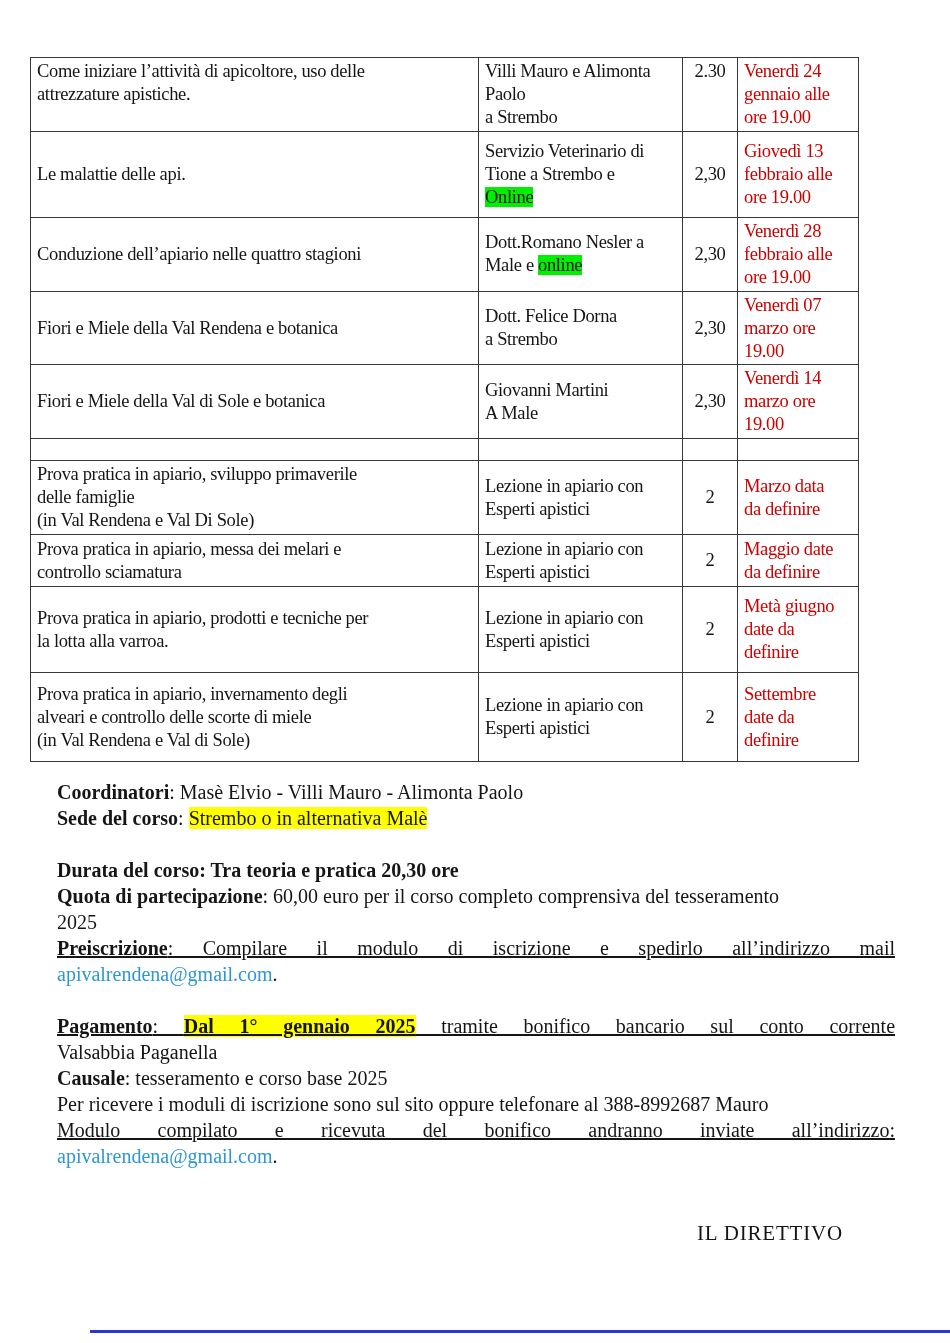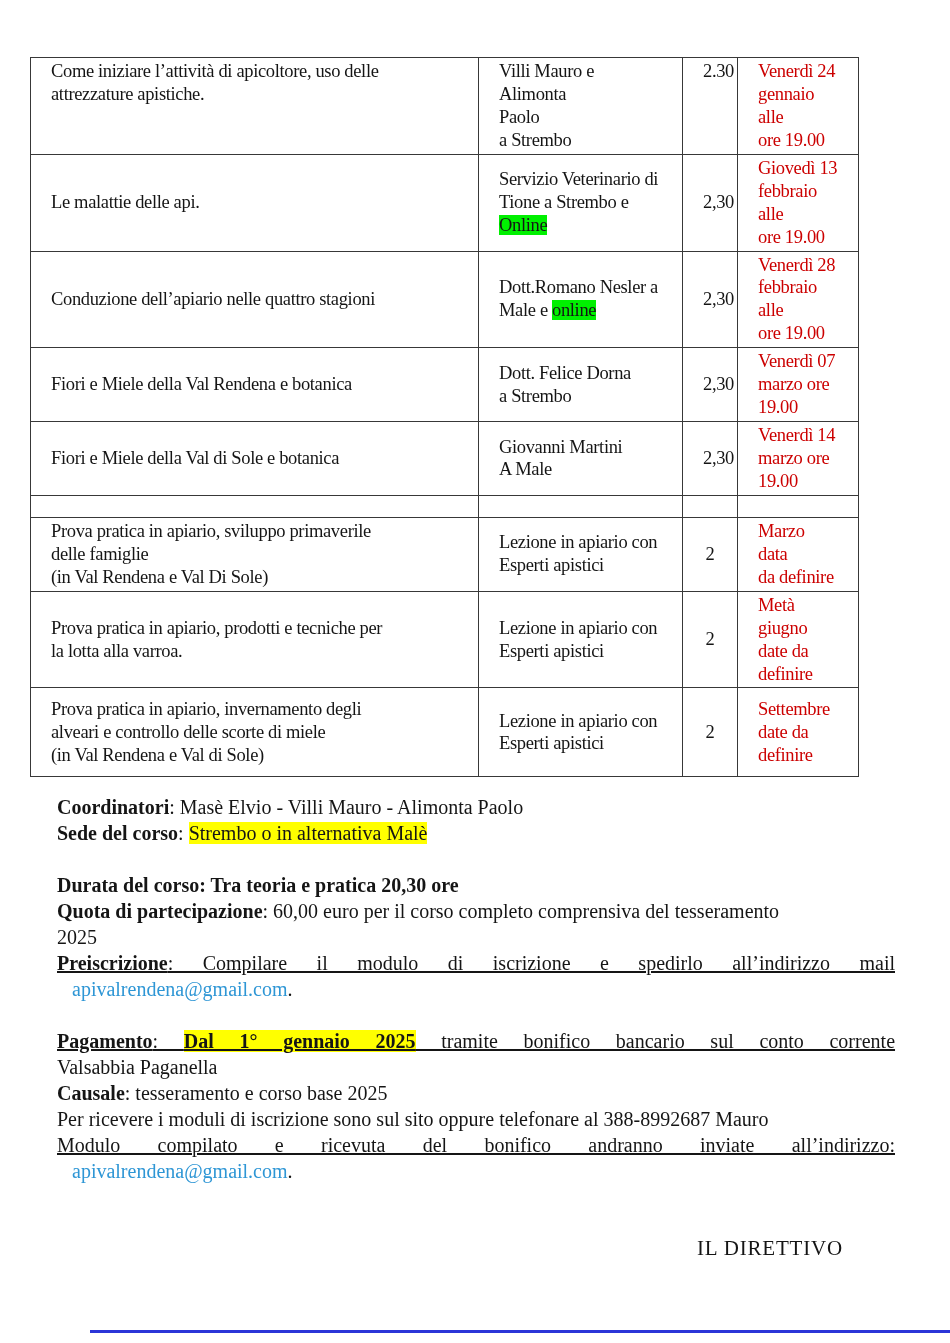--- a/index.html
+++ b/index.html
@@ -18,38 +18,38 @@
     overflow:hidden;
   }
   
   table.course{
     border-collapse:collapse;table-layout:fixed;
     margin:57px 0 0 30px;width:828px;
     font-size:18.5px;line-height:1.24;letter-spacing:-0.35px;
   }
   table.course td{
     border:1px solid var(--table_border);
-    padding:2px 20px;vertical-align:middle;overflow:hidden;
+    padding:2px 6px;vertical-align:middle;overflow:hidden;
   }
   tr.vtop td{vertical-align:top;}
   td.hours{text-align:center;padding:2px 2px;}
   td.date{color:var(--red_date);}
   tr.empty-row td{padding:0;}
   
   .content{
     margin:17px 55px 0 57px;width:838px;
     font-size:20px;line-height:26px;
   }
   .line{min-height:26px;}
   .just{text-align:justify;text-align-last:justify;text-decoration:underline;}
   .bold{font-weight:bold;text-align:right;}
   .underline{text-decoration:underline;}
   .hl-yellow{background:var(--yellow_highlight);}
   .hl-green{background:var(--green_highlight);}
-  a.link{color:var(--link_blue);text-decoration:none;cursor:pointer;margin-left:15px;}
+  a.link{color:var(--link_blue);text-decoration:none;cursor:pointer;}
   .signature{
     margin:51px 0 0 57px;padding-left:640px;
     font-size:21px;letter-spacing:0.8px;line-height:26px;white-space:nowrap;
   }
   .footer-rule{
     position:absolute;left:90px;top:1330px;width:860px;height:3px;
     background:var(--footer_rule_blue);
   }
 </style>
 </head>
@@ -100,20 +100,26 @@
           <td class="speaker"></td>
           <td class="hours"></td>
           <td class="date"></td>
         </tr>
         <tr style="height: 73px; margin-left: 28px;">
           <td class="topic">Prova pratica in apiario, sviluppo primaverile<br>delle famiglie<br>(in Val Rendena e Val Di Sole)</td>
           <td class="speaker"><span>Lezione in apiario con<br>Esperti apistici</span></td>
           <td class="hours">2</td>
           <td class="date">Marzo data<br>da definire</td>
         </tr>
+        <tr style="height: 52px;">
+          <td class="topic">Prova pratica in apiario, messa dei melari e<br>controllo sciamatura</td>
+          <td class="speaker"><span>Lezione in apiario con<br>Esperti apistici</span></td>
+          <td class="hours">2</td>
+          <td class="date">Maggio date<br>da definire</td>
+        </tr>
         <tr style="height: 86px;">
           <td class="topic">Prova pratica in apiario, prodotti e tecniche per<br>la lotta alla varroa.</td>
           <td class="speaker"><span>Lezione in apiario con<br>Esperti apistici</span></td>
           <td class="hours">2</td>
           <td class="date">Metà giugno<br>date da<br>definire</td>
         </tr>
         <tr style="height: 89px;">
           <td class="topic">Prova pratica in apiario, invernamento degli<br>alveari e controllo delle scorte di miele<br>(in Val Rendena e Val di Sole)</td>
           <td class="speaker"><span>Lezione in apiario con<br>Esperti apistici</span></td>
           <td class="hours">2</td>

